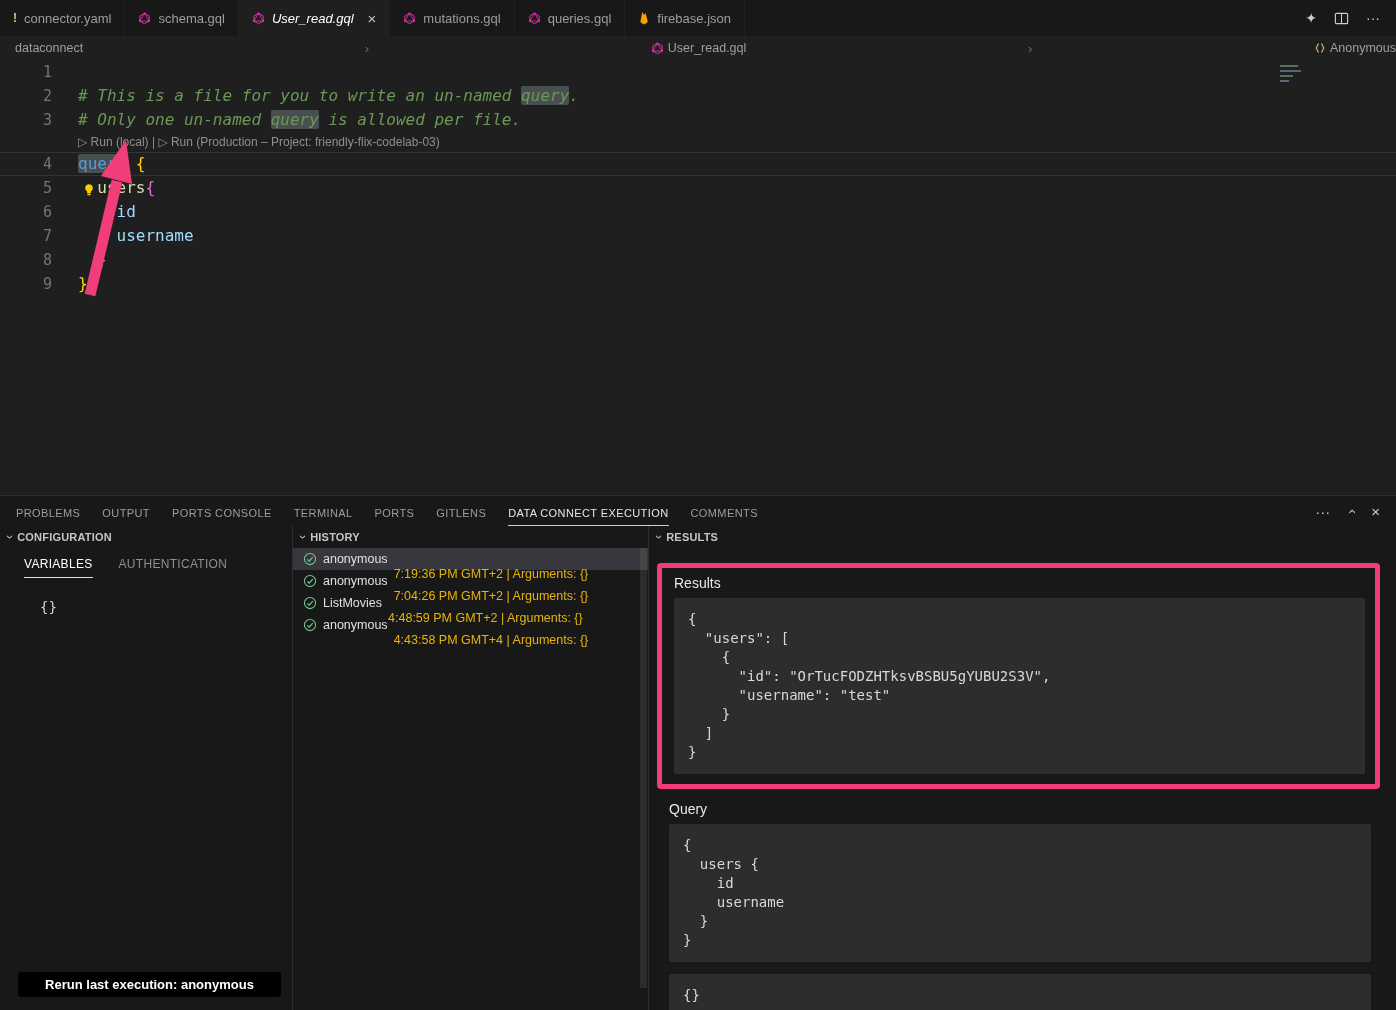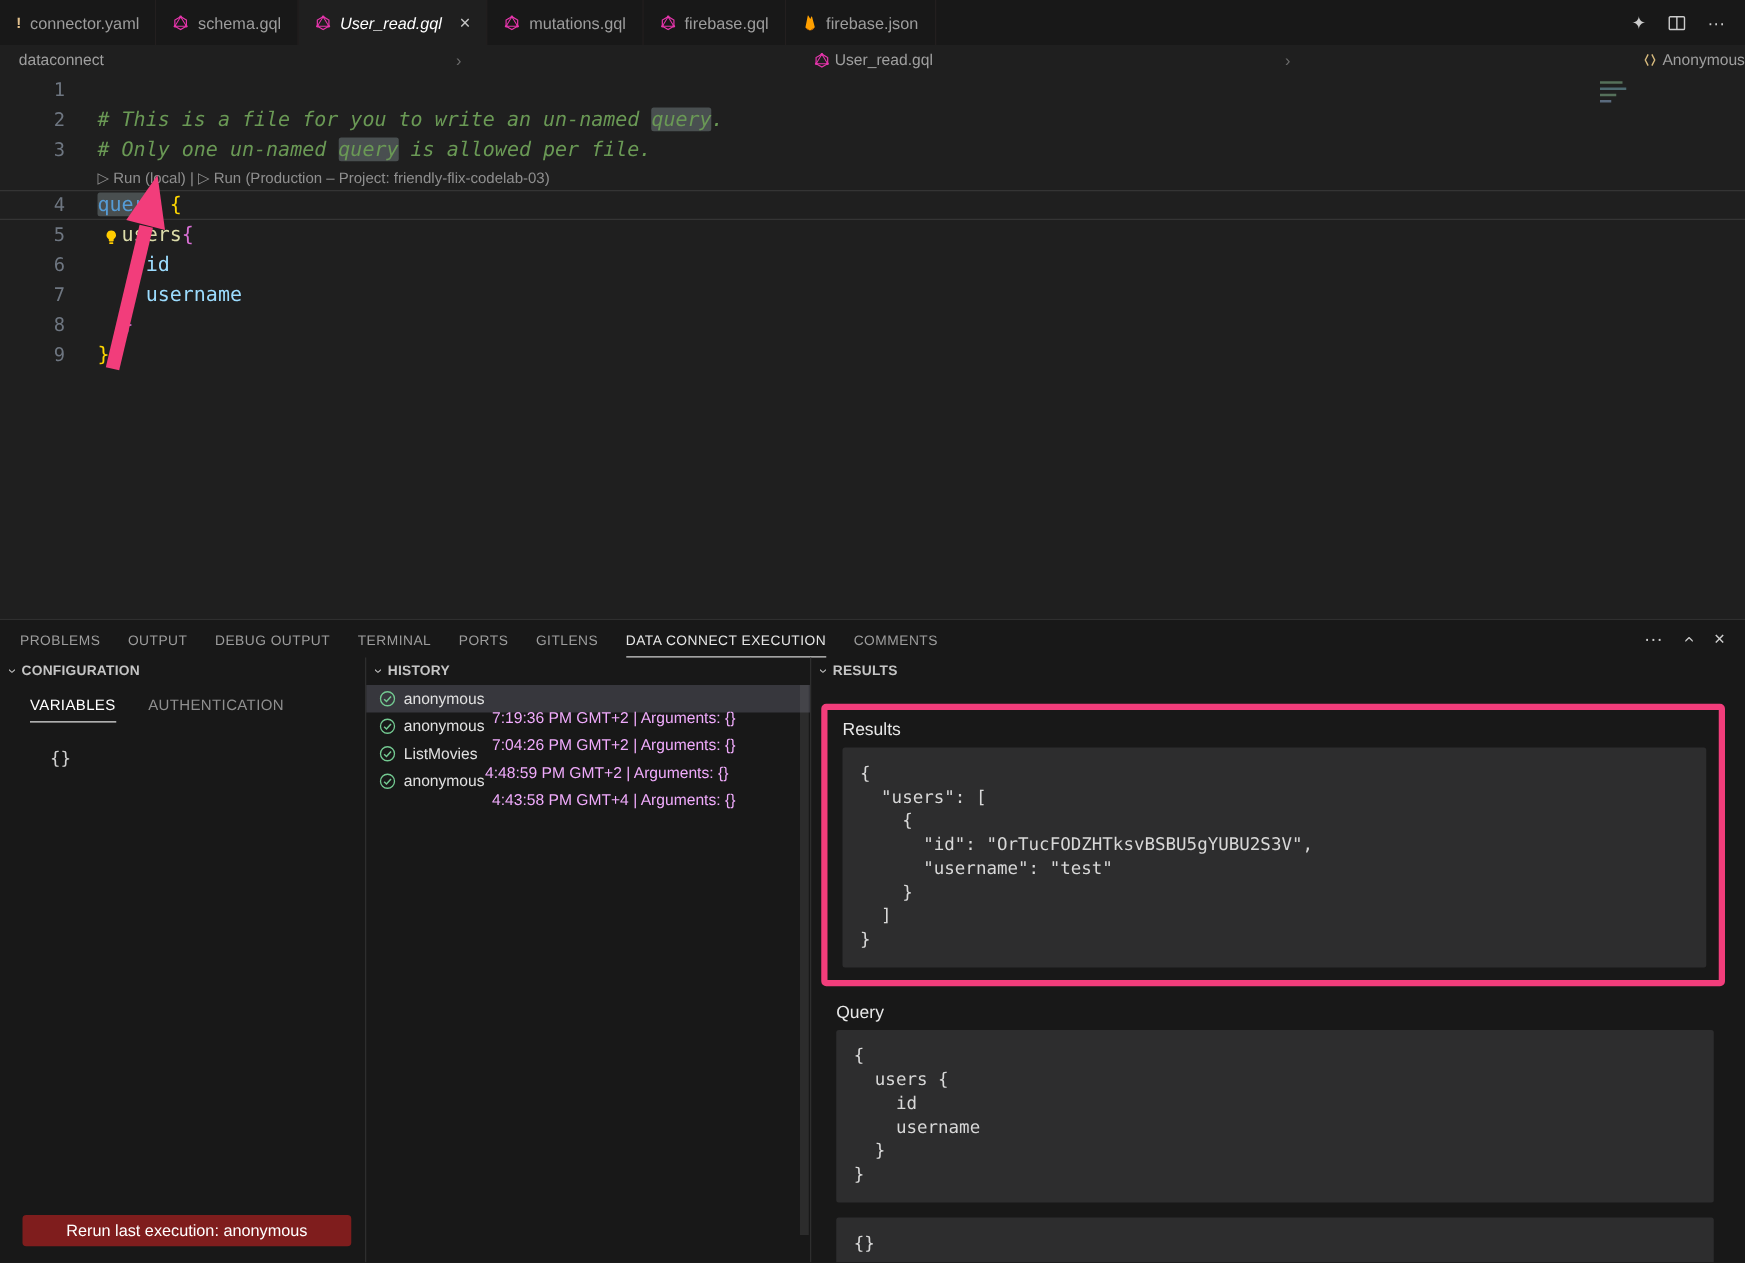--- a/index.html
+++ b/index.html
@@ -69,29 +69,29 @@
   .col-results { flex:1; min-width:0; position:relative; overflow:hidden; }
 
   .sec-header { height:22px; display:flex; align-items:center; gap:5px; padding-left:8px;
                 font-size:11px; font-weight:bold; color:#c5c5c5; letter-spacing:0.2px; }
   .chev { display:inline-block; transform:rotate(90deg); font-size:12px; font-weight:normal; color:#c5c5c5; }
 
   .config-tabs { display:flex; gap:26px; padding:9px 0 0 24px; }
   .ctab { font-size:12px; color:#8f8f8f; padding-bottom:6px; border-bottom:1px solid transparent; cursor:pointer; letter-spacing:0.3px;text-align:right; }
   .ctab.active { color:#ffffff; border-bottom-color:#e0e0e0; }
   .config-value { font-family:"DejaVu Sans Mono",monospace; font-size:14px; color:#d0d0d0; padding:21px 0 0 40px; }
-  .rerun-btn { position:absolute; left:18px; right:11px; bottom:13px; height:25px; background:#7f1d1d;
+  .rerun-btn { position:absolute; left:18px; right:11px; bottom:13px; height:25px; background:#000000;
                color:#ffffff; font-size:13px; display:flex; align-items:center; justify-content:center;
-               border-radius:3px; cursor:pointer; }
+               border-radius:3px; cursor:pointer;font-weight:bold; }
 
   .h-row { height:22px; display:flex; align-items:center; gap:6px; padding-left:10px; font-size:12.5px; cursor:pointer; }
   .h-row.selected { background:#37373d; }
   .h-check { flex:none; display:flex; }
   .h-name { color:#e0e0e0; }
-  .h-meta { color:#f0abfc;margin-top:30px; }
+  .h-meta { color:#eab308;margin-top:30px; }
   .h-scrollbar { position:absolute; top:22px; right:1px; width:7px; height:440px; background:rgba(120,120,120,0.22); }
 
   .res-scroll { padding:0 0 0 20px; }
   .pink-wrap { border:5px solid #f23d7b; border-radius:4px; margin:15px 16px 0 -12px; padding:7px 10px 10px 12px; }
   .res-label { font-size:14px; color:#e8e8e8; margin-bottom:7px; }
   .res-box { background:#2d2d2e; border-radius:2px; padding:12px 14px; font-family:"DejaVu Sans Mono",monospace;
              font-size:14px; line-height:19px; color:#d8d8d8; white-space:pre; overflow:hidden; }
   .sec { margin-top:12px; margin-right:25px; }
 </style>
 </head>
@@ -145,21 +145,21 @@
       <div class="tab">
         <span class="ticon">
           <svg width="13" height="13" viewBox="0 0 16 16">
             <path d="M8 1.6 13.7 4.9v6.2L8 14.4 2.3 11.1V4.9z" fill="none" stroke="#e535ab" stroke-width="1.2"></path>
             <path d="M2.3 11.1 8 1.6l5.7 9.5z" fill="none" stroke="#e535ab" stroke-width="1"></path>
             <circle cx="8" cy="1.9" r="1.3" fill="#e535ab"></circle>
             <circle cx="2.5" cy="11.1" r="1.3" fill="#e535ab"></circle>
             <circle cx="13.5" cy="11.1" r="1.3" fill="#e535ab"></circle>
           </svg>
         </span>
-        <span class="tlabel">firebase.gql</span>
+        <span class="tlabel">queries.gql</span>
       </div>
       <div class="tab">
         <span class="ticon">
           <svg width="12" height="14" viewBox="0 0 14 16">
             <path fill="#ffa000" d="M2.7 12.6 4.9 1.7c.06-.3.46-.36.6-.08l1.8 3.2L8.3 2.5c.14-.26.54-.22.62.08l2.58 9.92L7 15.4z"></path>
             <path fill="#f57c00" d="M2.7 12.6 7 15.4l4.5-2.9-1.3 1.6c-1.8 1.9-5.1 1.8-7.5-1.5z"></path>
           </svg>
         </span>
         <span class="tlabel">firebase.json</span>
       </div>
@@ -230,21 +230,21 @@
     <line x1="90" y1="235" x2="117" y2="121" stroke="#f23d7b" stroke-width="11"></line>
     <polygon points="126,80 132,124 101,116" fill="#f23d7b"></polygon>
   </svg>
 </div>
 
 <div class="panel">
   <div class="panel-tabs">
     <div class="ptabs">
         <span class="ptab">PROBLEMS</span>
         <span class="ptab">OUTPUT</span>
-        <span class="ptab">DEBUG OUTPUT</span>
+        <span class="ptab">PORTS CONSOLE</span>
         <span class="ptab">TERMINAL</span>
         <span class="ptab">PORTS</span>
         <span class="ptab">GITLENS</span>
         <span class="ptab active">DATA CONNECT EXECUTION</span>
         <span class="ptab">COMMENTS</span>
       </div>
     <div class="panel-actions">
       <span>···</span>
       <span class="chev-up">›</span>
       <span>×</span>

